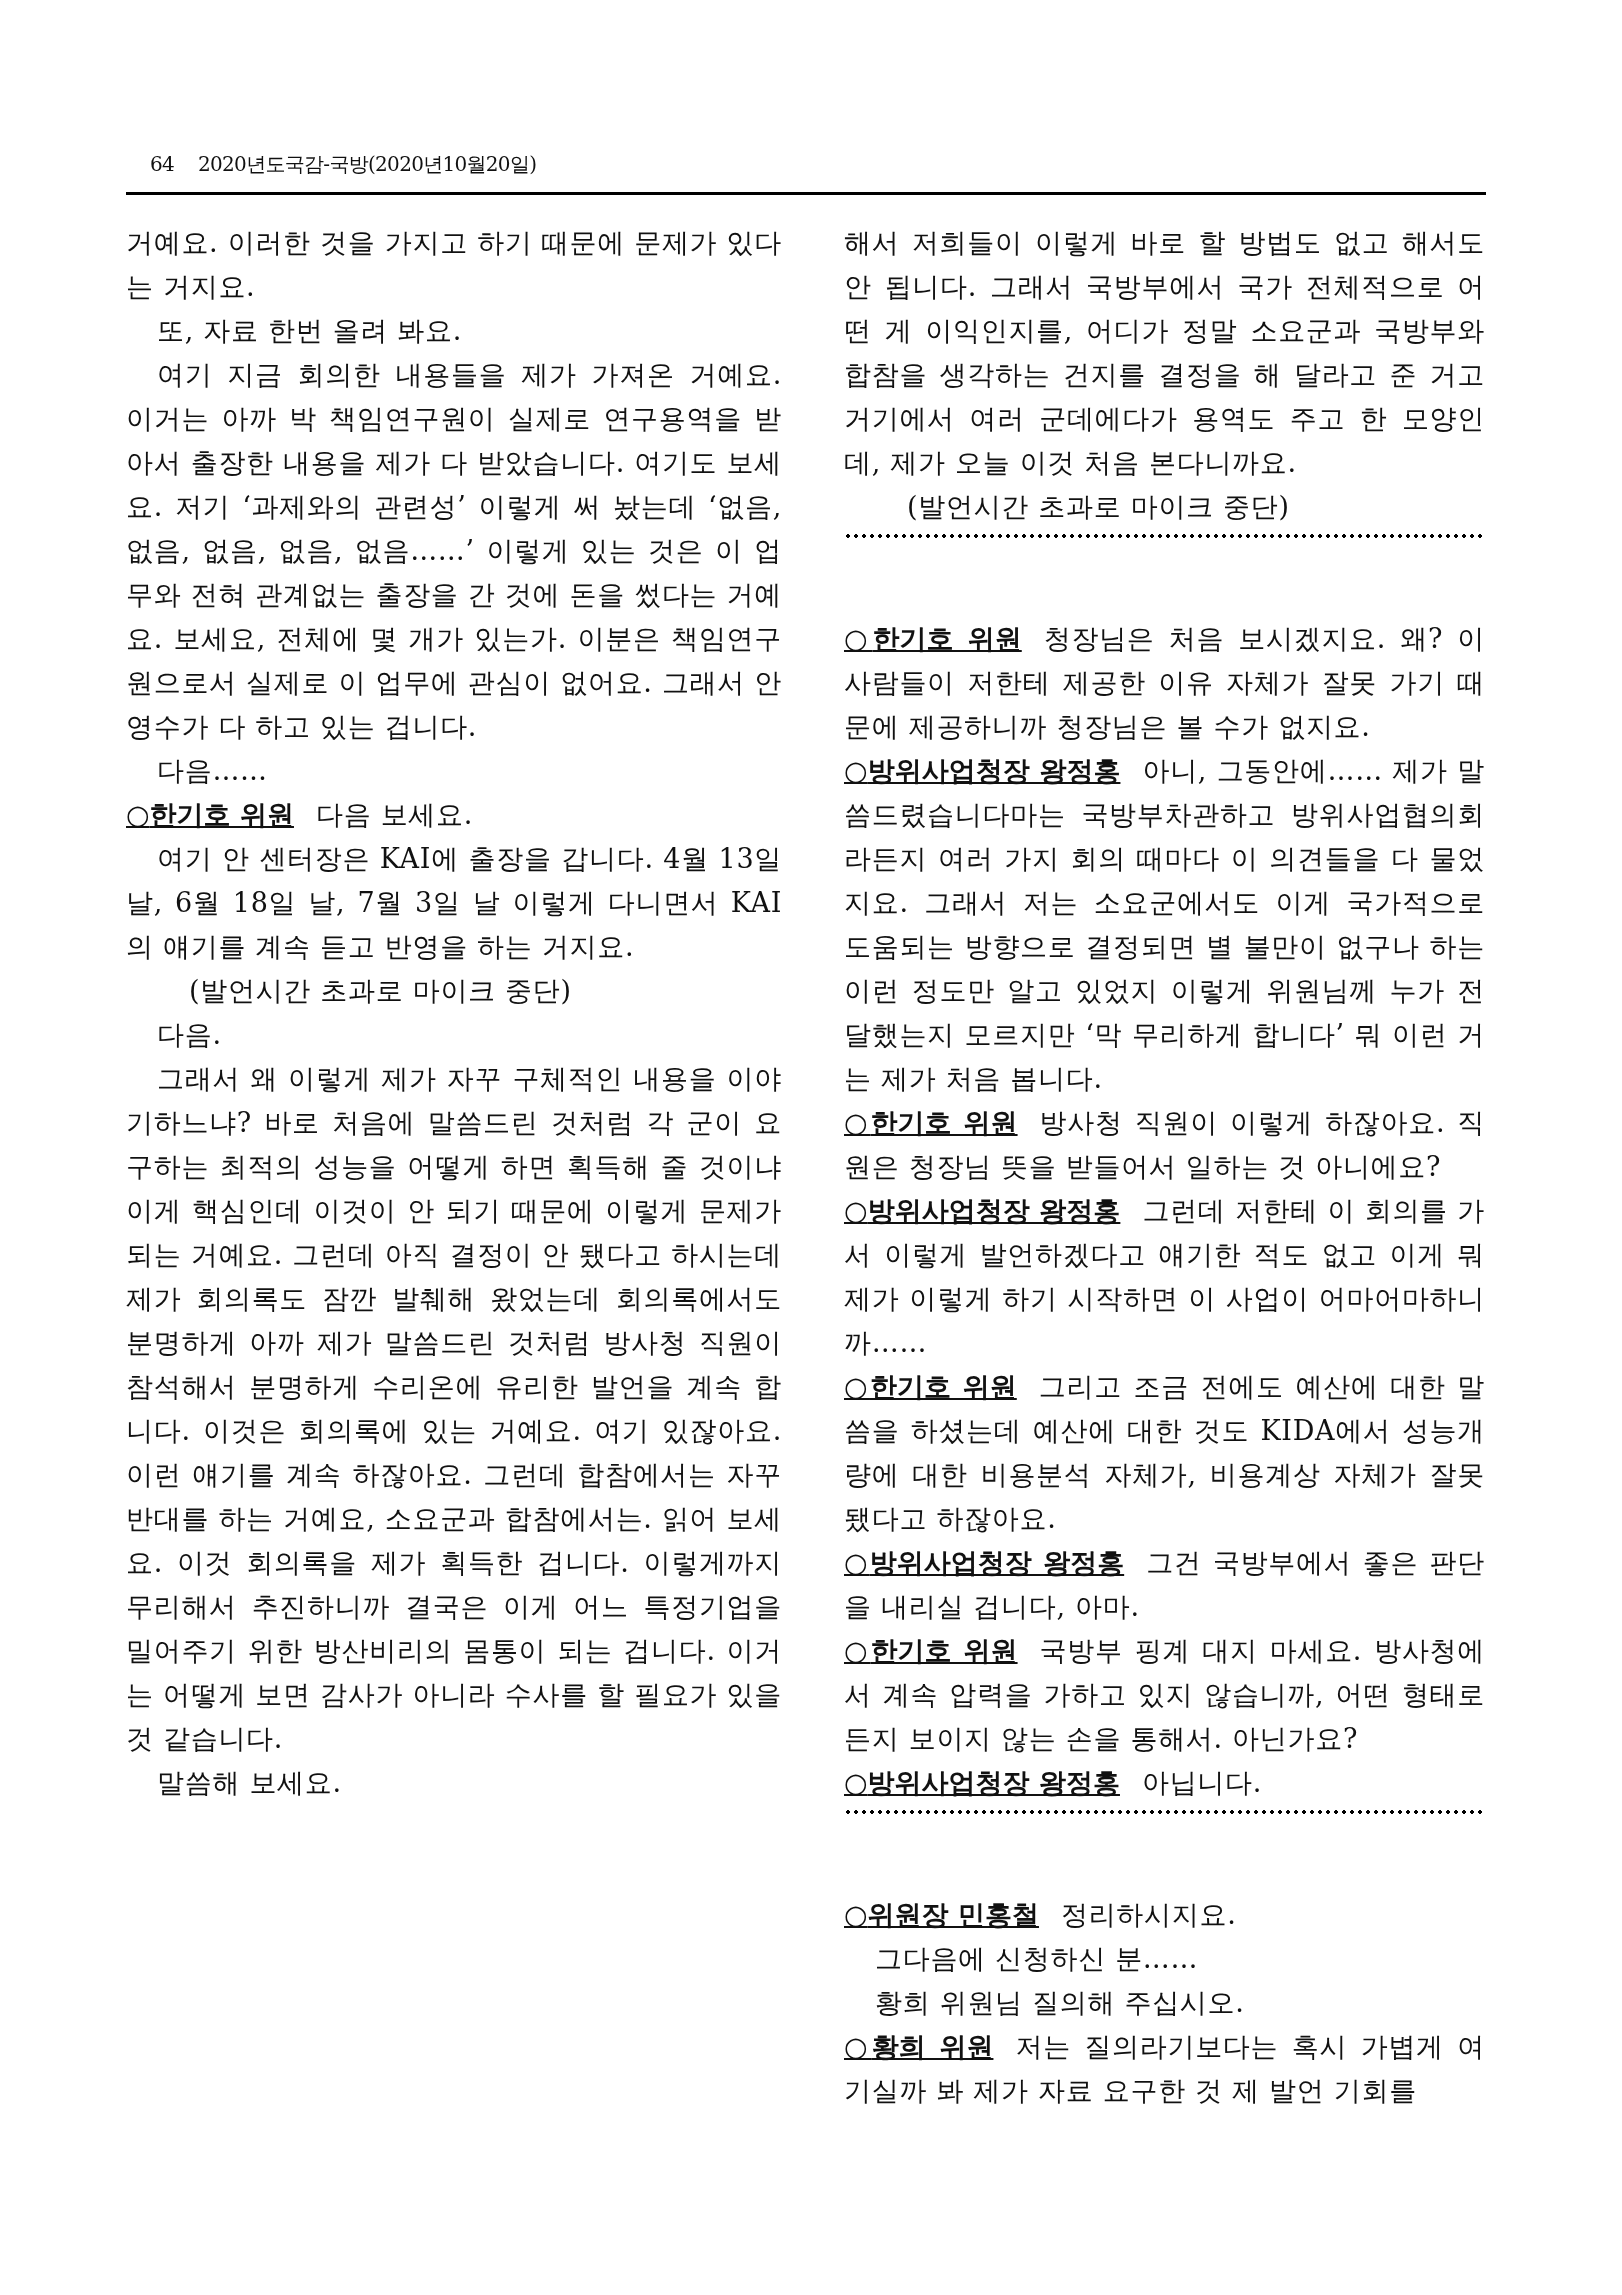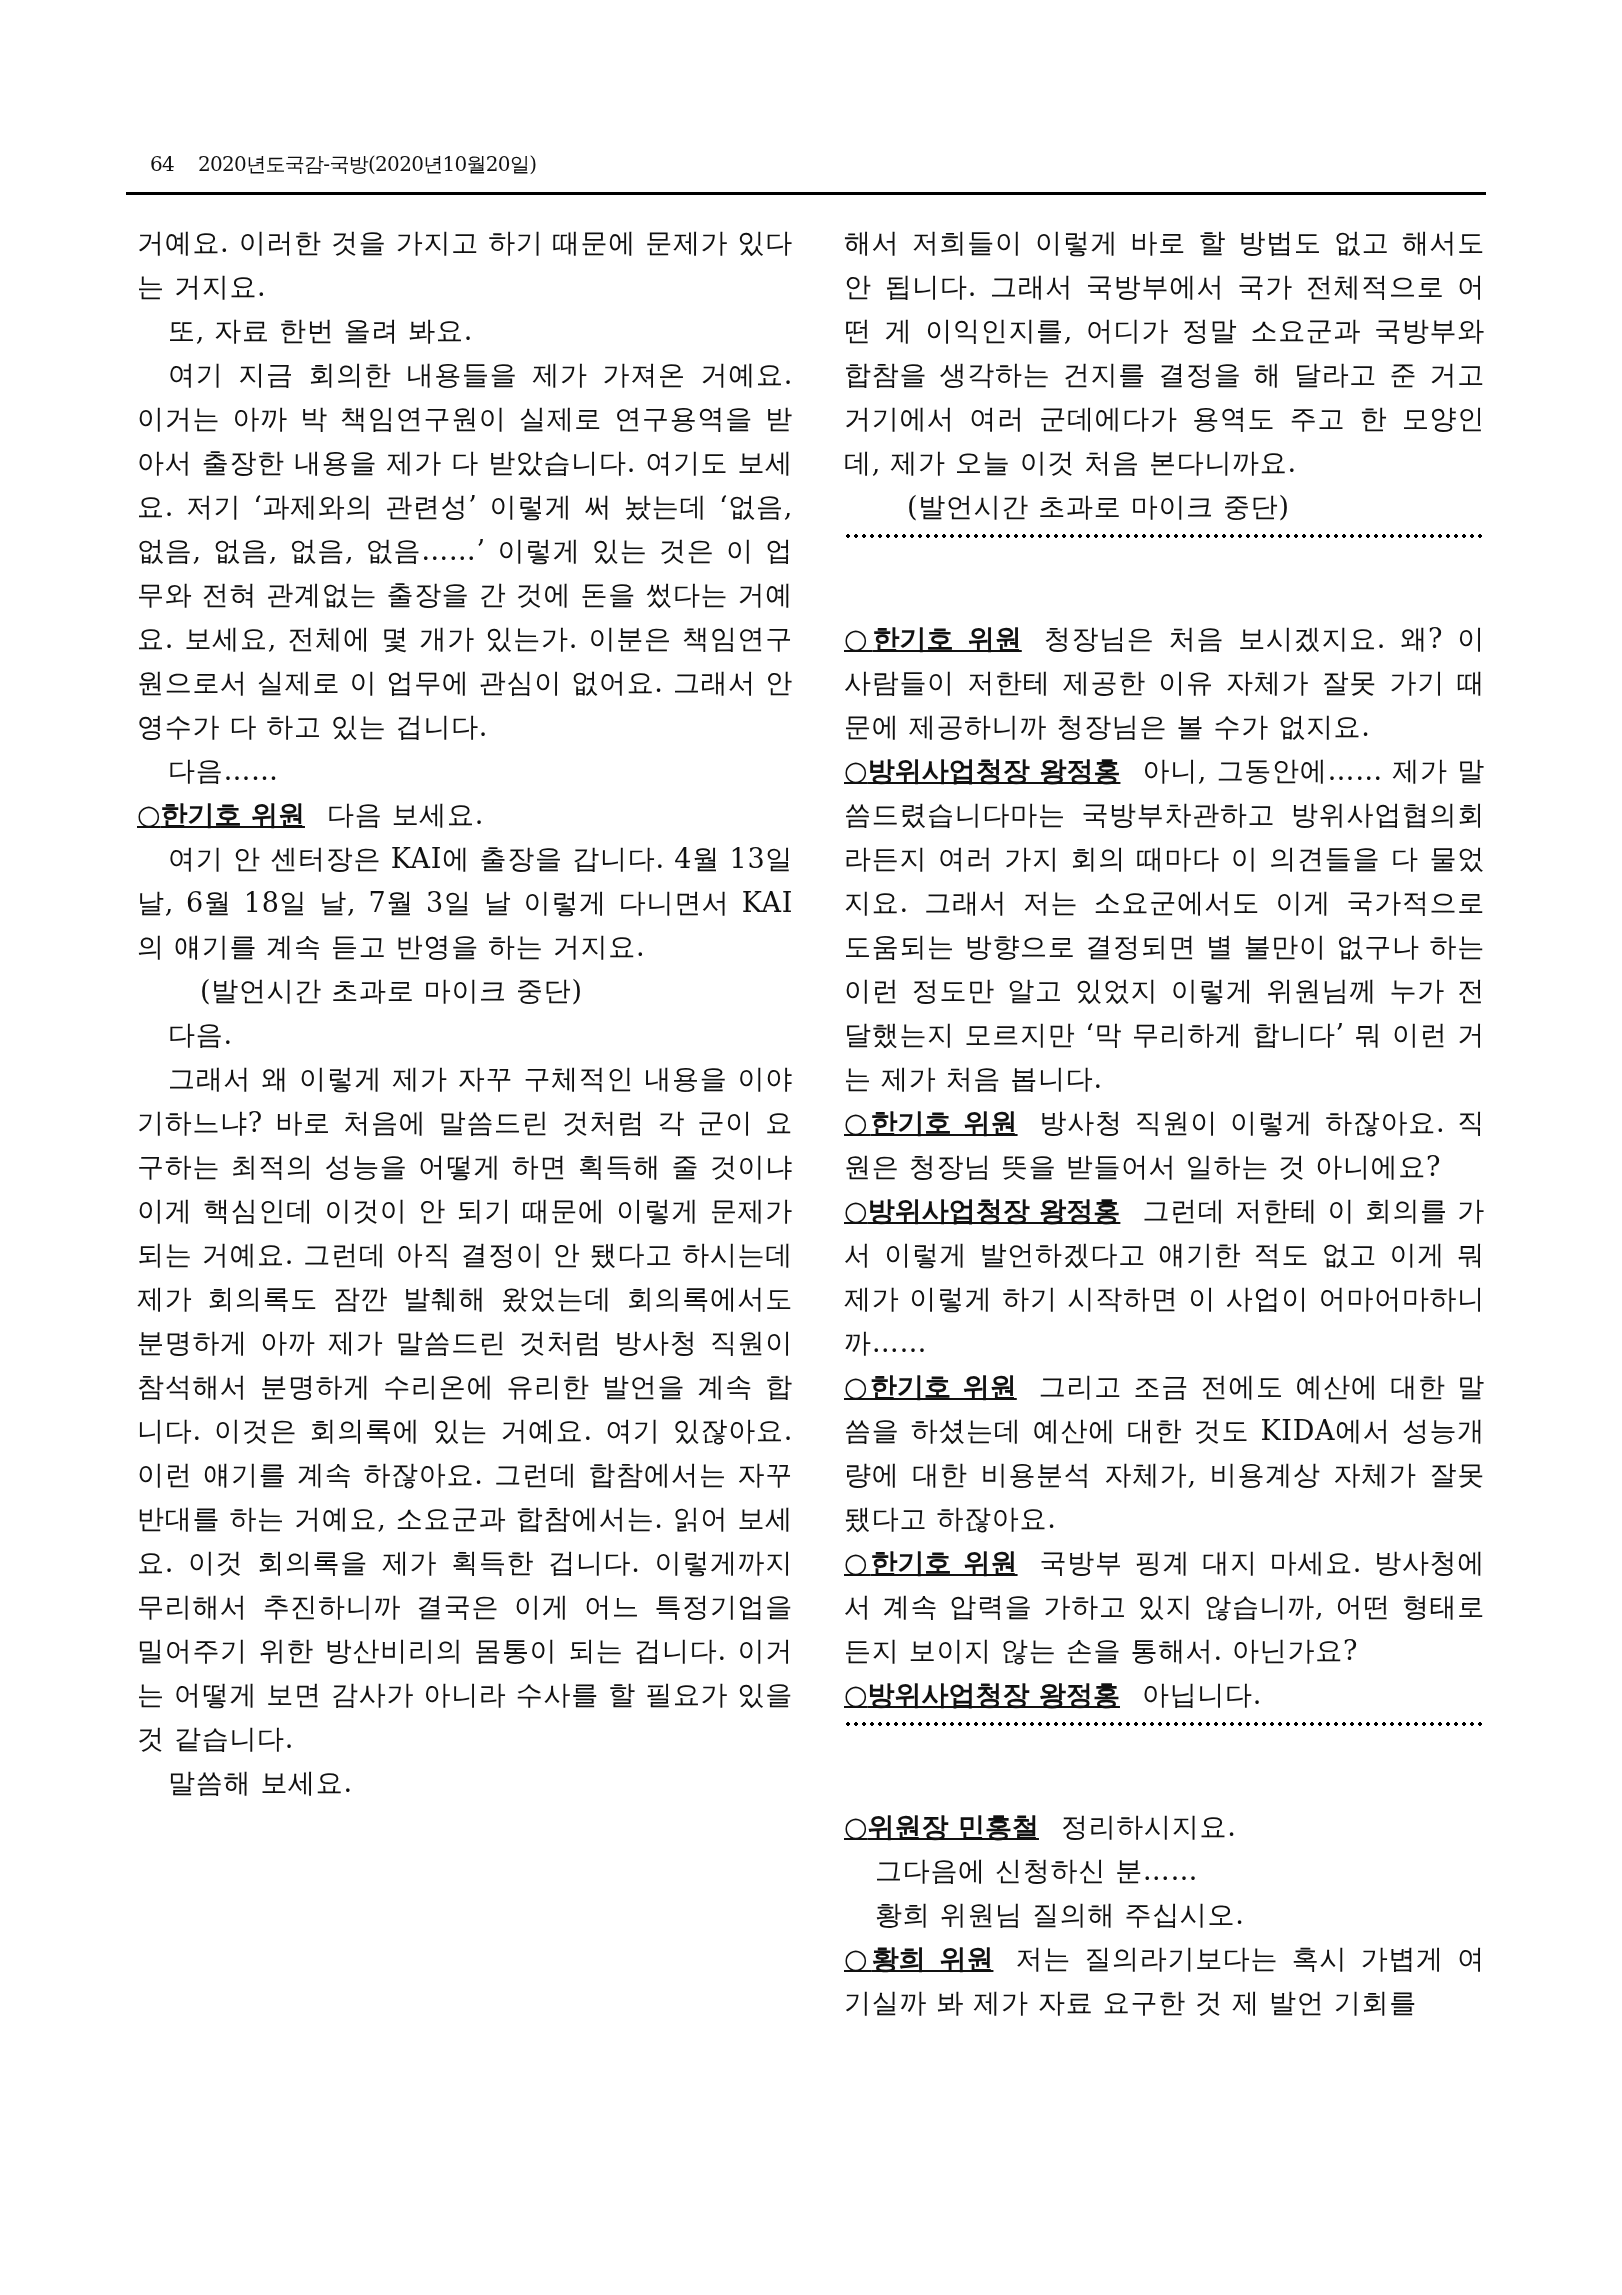--- a/index.html
+++ b/index.html
@@ -11,21 +11,21 @@
   .header {
     position: absolute; left: 126px; top: 145px; width: 1360px; height: 39px;
     font-size: 20px; line-height: 39px; letter-spacing: -0.7px; margin-left: 24px;
   }
   .header .pg { margin-right: 18.3px; }
   .rule { position: absolute; left: 126px; top: 192px; width: 1360px; height: 3.3px; background: #000; }
   .col {
     position: absolute; top: 221px; font-size: 27px; line-height: 44px;
     text-align: justify; letter-spacing: 0.7px;
   }
-  .col.left { left: 126px; width: 656px; margin-left: 11px; }
+  .col.left { left: 126px; width: 656px; }
   .col.right { left: 844px; width: 641px; }
   .p { margin: 0; text-indent: 0; }
   .p.indent { text-indent: 31px; }
   .p.stage { text-indent: 63px; }
   .speaker { font-family: "DejaVu Sans", "Liberation Sans", sans-serif; font-weight: bold; letter-spacing: 0; text-decoration: underline; }
   .speaker .circ { font-weight: normal; }
   .gap { display: inline-block; width: 22px; }
   .dots {
     height: 44px; position: relative;
   }
@@ -60,20 +60,21 @@
 <div class="col right" id="col-right">
     <p class="p">해서 저희들이 이렇게 바로 할 방법도 없고 해서도 안 됩니다. 그래서 국방부에서 국가 전체적으로 어떤 게 이익인지를, 어디가 정말 소요군과 국방부와 합참을 생각하는 건지를 결정을 해 달라고 준 거고 거기에서 여러 군데에다가 용역도 주고 한 모양인데, 제가 오늘 이것 처음 본다니까요.</p>
     <p class="p stage">(발언시간 초과로 마이크 중단)</p>
     <div class="dots"></div>
     <div class="spacer"></div>
     <p class="p"><span class="speaker"><span class="circ">○</span><span>한기호 위원</span></span><span class="gap"></span><span>청장님은 처음 보시겠지요. 왜? 이 사람들이 저한테 제공한 이유 자체가 잘못 가기 때문에 제공하니까 청장님은 볼 수가 없지요.</span></p>
     <p class="p"><span class="speaker"><span class="circ">○</span><span>방위사업청장 왕정홍</span></span><span class="gap"></span><span>아니, 그동안에…… 제가 말씀드렸습니다마는 국방부차관하고 방위사업협의회라든지 여러 가지 회의 때마다 이 의견들을 다 물었지요. 그래서 저는 소요군에서도 이게 국가적으로 도움되는 방향으로 결정되면 별 불만이 없구나 하는 이런 정도만 알고 있었지 이렇게 위원님께 누가 전달했는지 모르지만 ‘막 무리하게 합니다’ 뭐 이런 거는 제가 처음 봅니다.</span></p>
     <p class="p"><span class="speaker"><span class="circ">○</span><span>한기호 위원</span></span><span class="gap"></span><span>방사청 직원이 이렇게 하잖아요. 직원은 청장님 뜻을 받들어서 일하는 것 아니에요?</span></p>
     <p class="p"><span class="speaker"><span class="circ">○</span><span>방위사업청장 왕정홍</span></span><span class="gap"></span><span>그런데 저한테 이 회의를 가서 이렇게 발언하겠다고 얘기한 적도 없고 이게 뭐 제가 이렇게 하기 시작하면 이 사업이 어마어마하니까……</span></p>
     <p class="p"><span class="speaker"><span class="circ">○</span><span>한기호 위원</span></span><span class="gap"></span><span>그리고 조금 전에도 예산에 대한 말씀을 하셨는데 예산에 대한 것도 KIDA에서 성능개량에 대한 비용분석 자체가, 비용계상 자체가 잘못됐다고 하잖아요.</span></p>
+    <p class="p"><span class="speaker"><span class="circ">○</span><span>방위사업청장 왕정홍</span></span><span class="gap"></span><span>그건 국방부에서 좋은 판단을 내리실 겁니다, 아마.</span></p>
     <p class="p"><span class="speaker"><span class="circ">○</span><span>한기호 위원</span></span><span class="gap"></span><span>국방부 핑계 대지 마세요. 방사청에서 계속 압력을 가하고 있지 않습니까, 어떤 형태로든지 보이지 않는 손을 통해서. 아닌가요?</span></p>
     <p class="p"><span class="speaker"><span class="circ">○</span><span>방위사업청장 왕정홍</span></span><span class="gap"></span><span>아닙니다.</span></p>
     <div class="dots"></div>
     <div class="spacer"></div>
     <p class="p"><span class="speaker"><span class="circ">○</span><span>위원장 민홍철</span></span><span class="gap"></span><span>정리하시지요.</span></p>
     <p class="p indent">그다음에 신청하신 분……</p>
     <p class="p indent">황희 위원님 질의해 주십시오.</p>
     <p class="p"><span class="speaker"><span class="circ">○</span><span>황희 위원</span></span><span class="gap"></span><span>저는 질의라기보다는 혹시 가볍게 여기실까 봐 제가 자료 요구한 것 제 발언 기회를</span></p>
   </div>
 

